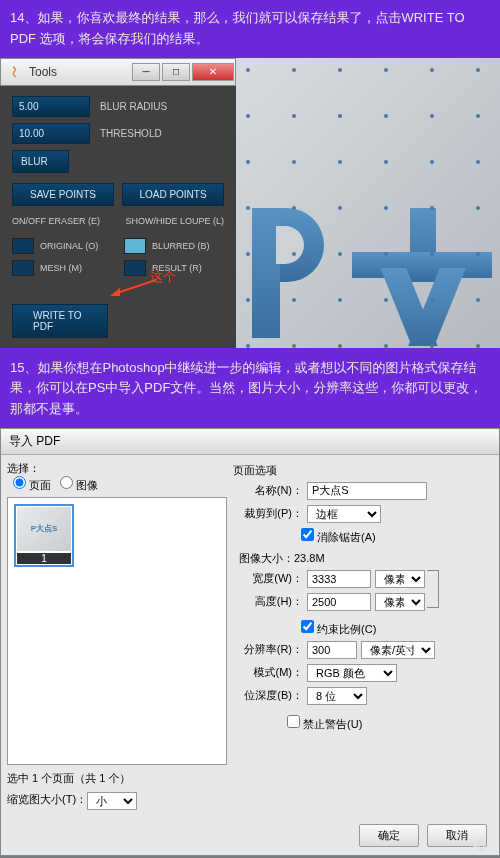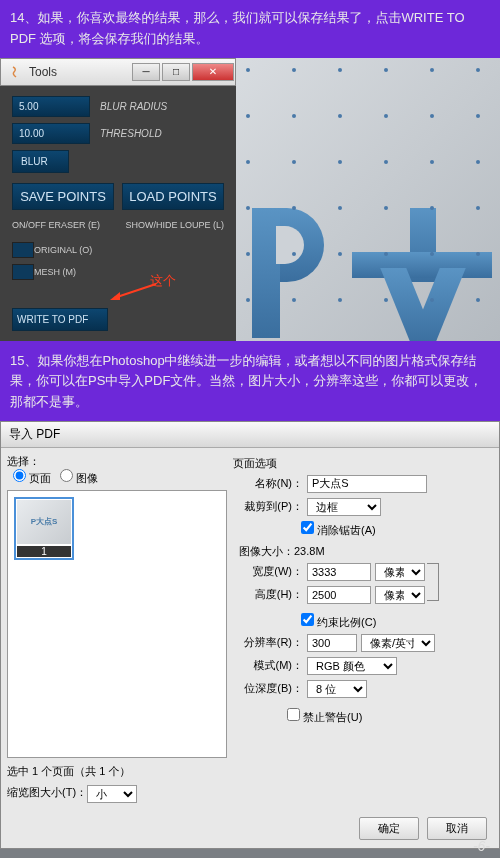--- a/index.html
+++ b/index.html
@@ -16,30 +16,30 @@
 .win-btns { margin-left: auto; display: flex; }
 .win-btn { width: 28px; height: 18px; margin: 0 1px; border: 1px solid #999; display: flex; align-items: center; justify-content: center; font-size: 10px; }
 .win-min { background: linear-gradient(#f0f0f0,#ccc); }
 .win-max { background: linear-gradient(#f0f0f0,#ccc); }
 .win-close { background: linear-gradient(#e88,#c33); color: #fff; width: 42px; }
 
 .tools-body { padding: 10px 12px; }
 .tool-wide-btn { background: linear-gradient(#0d4670,#06304f); color: #cfe3f3; border: 1px solid #0a2a40; padding: 5px 8px; font-size: 10px; margin-bottom: 8px; }
 .tool-row { display: flex; align-items: center; margin-bottom: 6px; }
 .tool-input { width: 78px; background: linear-gradient(#0d4670,#06304f); color: #cfe3f3; border: 1px solid #0a2a40; padding: 4px 6px; font-size: 10px; margin-right: 10px; }
-.tool-label { color: #ccc; font-size: 10px; font-style: italic; }
+.tool-label { color: #ccc; font-size: 10px; }
 .pair { display: flex; gap: 8px; margin: 10px 0; }
-.pair .tool-btn { flex: 1; background: linear-gradient(#0d4670,#06304f); color: #cfe3f3; border: 1px solid #0a2a40; padding: 5px 6px; font-size: 13px; text-align: center; }
+.pair .tool-btn { flex: 1; background: linear-gradient(#0d4670,#06304f); color: #cfe3f3; border: 1px solid #0a2a40; padding: 5px 6px; font-size: 10px; text-align: center; }
 .small-label { color: #ccc; font-size: 9px; margin: 8px 0; display: flex; justify-content: space-between; }
-.swatch-row { display: flex; align-items: center; margin-bottom: 6px; }
+.swatch-row { display: flex; align-items: center; gap: 6px; margin-bottom: 6px; }
 .swatch { width: 22px; height: 16px; border: 1px solid #222; }
 .sw-dark { background: #0d3a5c; }
 .sw-light { background: #5fb5d8; }
 .swatch-label { color: #ccc; font-size: 9px; width: 64px; }
-.write-btn { background: linear-gradient(#0d4670,#06304f); color: #cfe3f3; border: 1px solid #0a2a40; padding: 5px 4px; font-size: 10px; margin-top: 22px; display: inline-block; width: 96px; }
+.write-btn { background: linear-gradient(#0d4670,#06304f); color: #cfe3f3; border: 1px solid #0a2a40; padding: 5px 20px; font-size: 10px; margin-top: 22px; display: inline-block; width: 96px; }
 .red-annot { color: #ff3d1f; font-size: 13px; position: relative; }
 .arrow { stroke: #ff3d1f; stroke-width: 2; fill: none; }
 
 
 .preview { flex: 1; background: linear-gradient(135deg,#d8dce0,#b4bac0); position: relative; overflow: hidden; }
 .preview .dot { width: 4px; height: 4px; background: #4a79a8; border-radius: 50%; position: absolute; }
 .letter-p { position: absolute; left: 16px; top: 150px; width: 88px; height: 130px; }
 .letter-p .stem { position: absolute; left: 0; top: 0; width: 28px; height: 130px; background: linear-gradient(#5a94c4,#3a6e9e); }
 .letter-p .bowl { position: absolute; left: 0; top: 0; width: 72px; height: 74px; background: linear-gradient(#5a94c4,#3a6e9e); border-radius: 0 40px 40px 0; }
 .letter-p .hole { position: absolute; left: 24px; top: 18px; width: 28px; height: 38px; background: #cdd2d7; border-radius: 0 20px 20px 0; }
@@ -118,20 +118,30 @@
       </div>
       <div style="display:flex;gap:20px;margin-top:12px">
         <div>
           <div class="swatch-row">
               <div class="swatch sw-dark"></div>
               <span class="swatch-label">ORIGINAL (O)</span>
             </div>
           <div class="swatch-row">
               <div class="swatch sw-dark"></div>
               <span class="swatch-label">MESH (M)</span>
+            </div>
+        </div>
+        <div>
+          <div class="swatch-row">
+              <div class="swatch sw-light"></div>
+              <span class="swatch-label">BLURRED (B)</span>
+            </div>
+          <div class="swatch-row">
+              <div class="swatch sw-dark"></div>
+              <span class="swatch-label">RESULT (R)</span>
             </div>
         </div>
       </div>
       <div style="position:relative">
         <div class="write-btn">WRITE TO PDF</div>
         <svg style="position:absolute;left:96px;top:-6px" width="50" height="24">
             <line class="arrow" x1="48" y1="4" x2="6" y2="18"></line>
             <polygon points="2,20 12,12 12,20" fill="#ff3d1f"></polygon>
           </svg>
         <span class="red-annot" style="position:absolute;left:138px;top:-14px">这个</span>

